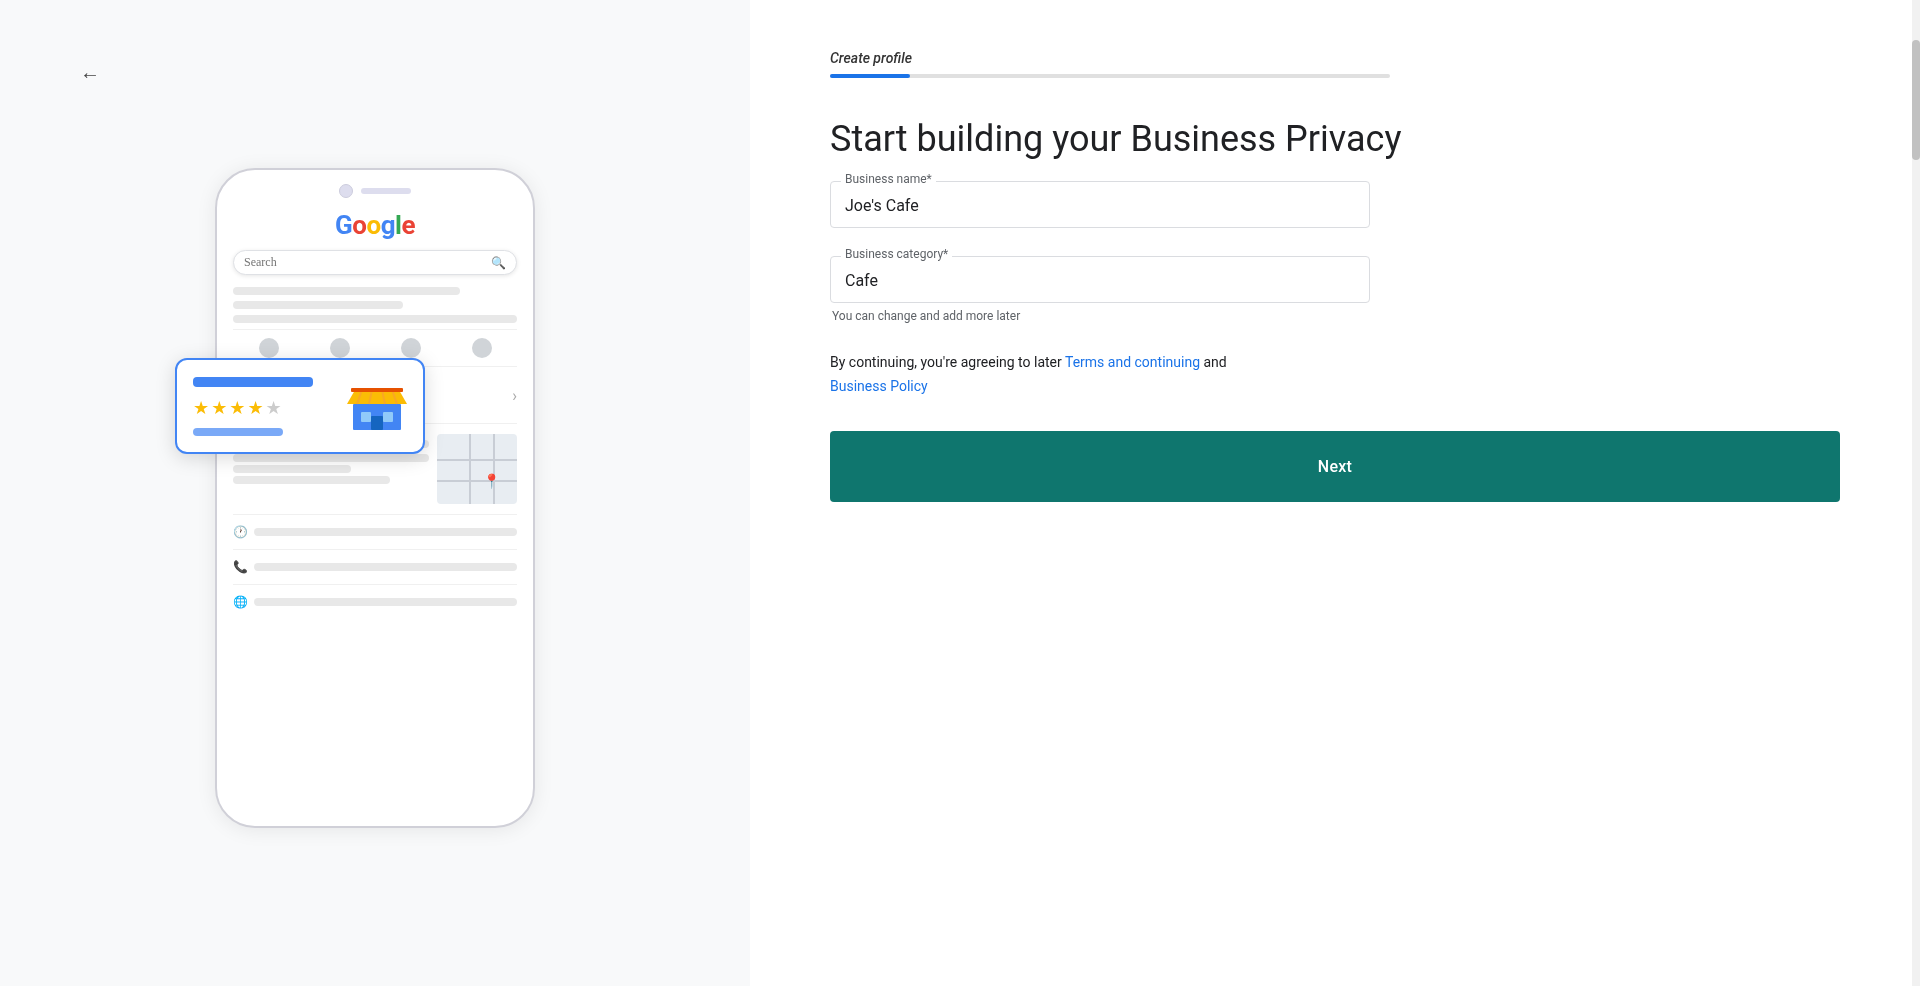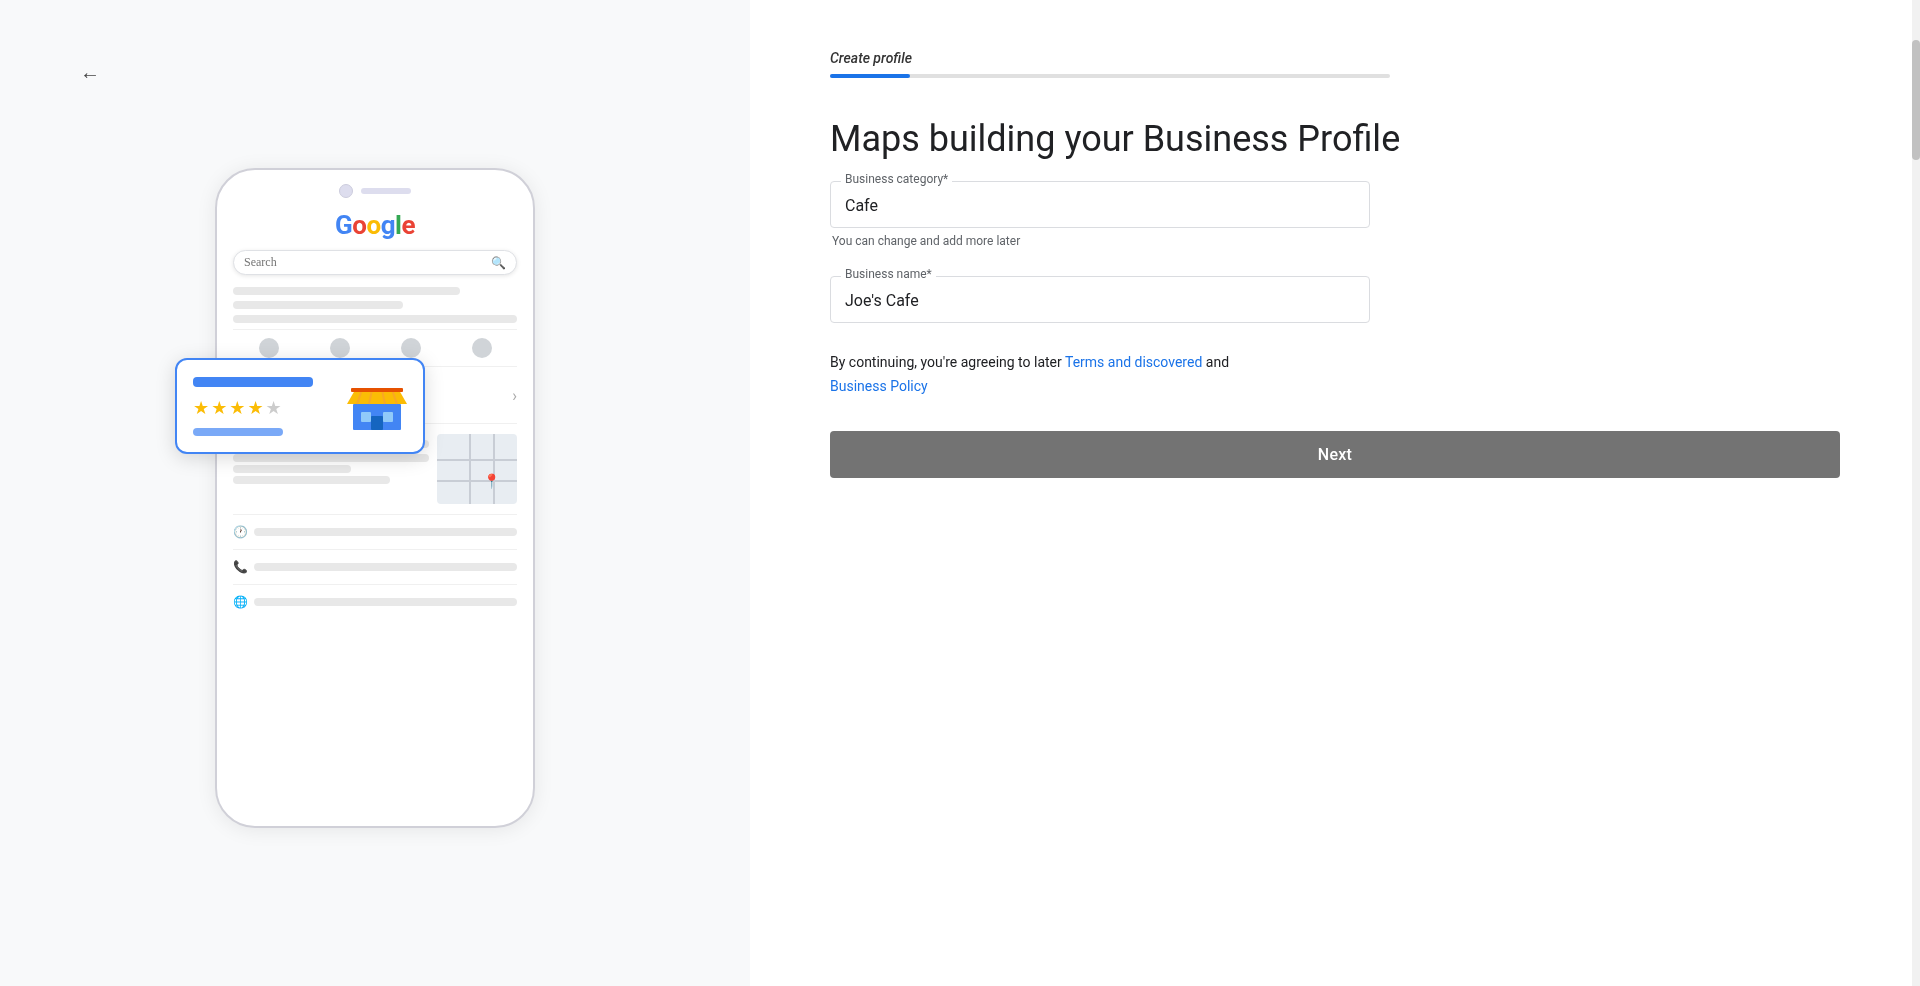--- a/index.html
+++ b/index.html
@@ -354,25 +354,25 @@
       line-height: 1.7;
     }
 
     .legal-link {
       color: #1a73e8;
       text-decoration: none;
       cursor: pointer;
     }
 
     .next-button {
-      background: #737373;
+      background: #0f766e;
       color: #fff;
       border: none;
       border-radius: 4px;
-      padding: 14px 28px;
+      padding: 26px 28px;
       font-size: 16px;
       font-weight: 500;
       cursor: pointer;
       letter-spacing: 0.25px;
       font-family: inherit;
     }
 
     .scrollbar-track {
       position: fixed;
       right: 0;
@@ -523,40 +523,40 @@
 
   <div class="right-panel">
 
     <div class="progress-section">
       <div class="progress-label">Create profile</div>
       <div class="progress-bar-container">
         <div class="progress-bar-fill"></div>
       </div>
     </div>
 
-    <h1 class="page-title">Maps building your Business Profile</h1>
-
+    <h1 class="page-title">Start building your Business Privacy</h1>
+
+
+    <div class="form-group">
+      <div class="field-wrapper">
+        <label class="field-label">Business name*</label>
+        <input type="text" class="field-input" value="Joe's Cafe" style="">
+      </div>
+    </div>
 
     <div class="form-group">
       <div class="field-wrapper">
         <label class="field-label">Business category*</label>
         <input type="text" class="field-input" value="Cafe" style="">
       </div>
       <div class="field-hint">You can change and add more later</div>
     </div>
 
-    <div class="form-group">
-      <div class="field-wrapper">
-        <label class="field-label">Business name*</label>
-        <input type="text" class="field-input" value="Joe's Cafe" style="">
-      </div>
-    </div>
-
     <div class="legal-text">
-      <span>By continuing, you're agreeing to later </span><a class="legal-link">Terms and discovered</a><span> and </span><br><a class="legal-link">Business Policy</a>
+      <span>By continuing, you're agreeing to later </span><a class="legal-link">Terms and continuing</a><span> and </span><br><a class="legal-link">Business Policy</a>
     </div>
 
     <button class="next-button">Next</button>
 
   </div>
 
 </div>
 
 <div class="scrollbar-track">
   <div class="scrollbar-thumb"></div>

